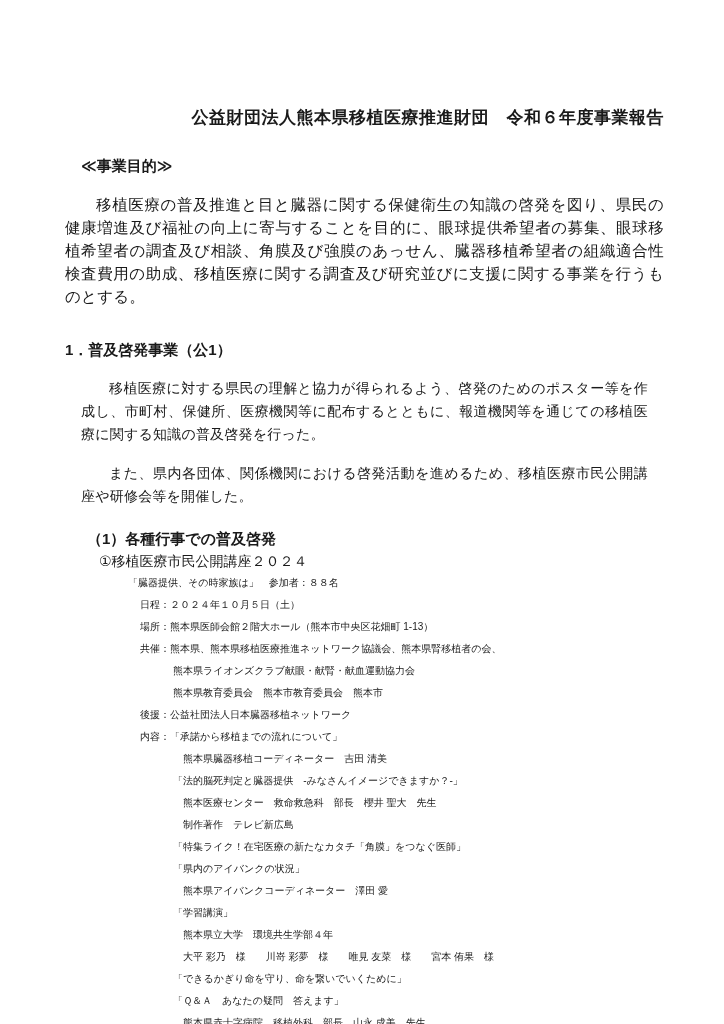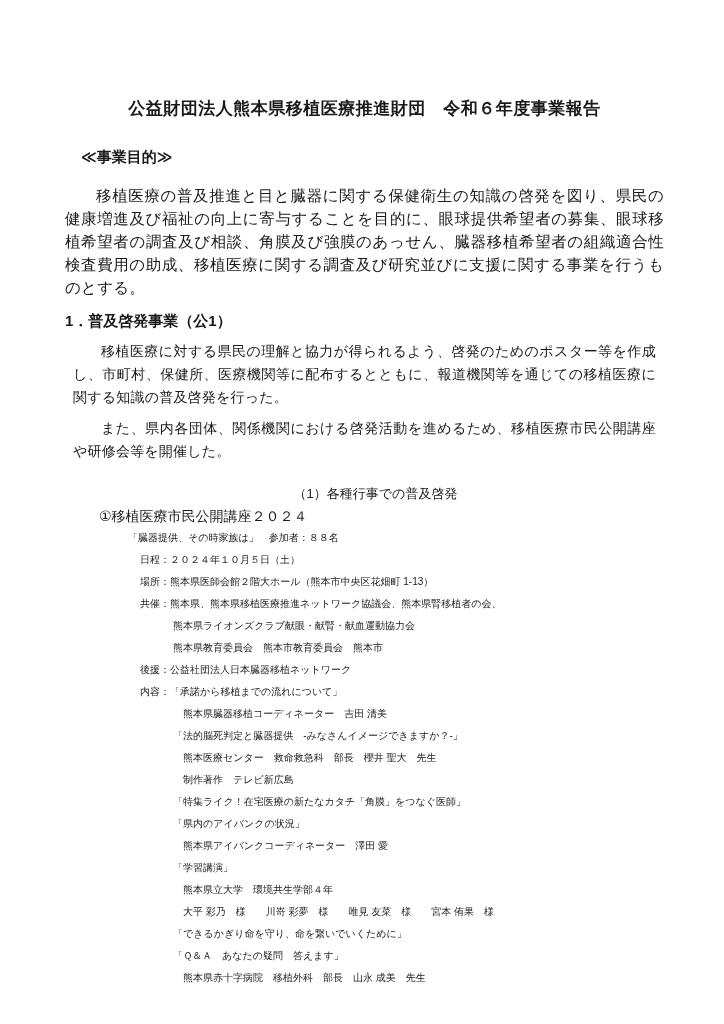--- a/index.html
+++ b/index.html
@@ -15,22 +15,22 @@
     color: #1a1a1a;
   }
   .page {
     box-sizing: border-box;
     width: 724px;
     height: 1024px;
     padding: 90px 60px 0 65px;
     background: #ffffff;
   }
   .doc-title {
-    margin: 7px 0 24px 0;
-    text-align: center;
+    margin: 16px 0 24px 0;
+    text-align: right;
     font-size: 17px;
     font-weight: 700;
     line-height: 24px;
     letter-spacing: 0.5px;
   }
   .purpose-heading {
     margin: 16px;
     font-size: 15px;
     font-weight: 700;
     line-height: 23px;
@@ -38,42 +38,41 @@
   .purpose-body {
     margin: 0;
     font-size: 15.5px;
     font-weight: 400;
     line-height: 23px;
     text-indent: 2em;
     text-align: justify;
     letter-spacing: 0.2px;
   }
   .section-heading {
-    margin: 10px 0 0 0;
+    margin: 30px 0 0 0;
     font-size: 15px;
     font-weight: 700;
     line-height: 23px;
   }
   .body-para {
-    margin: 8px;
+    margin: 16px;
     font-size: 14px;
     font-weight: 400;
     line-height: 23px;
     text-indent: 2em;
     text-align: justify;
     letter-spacing: 0.2px;
     font-family: Liberation Serif, serif;
   }
   .sub-heading {
     margin: 19px 0 0 0;
     padding-left: 22px;
-    font-size: 13px;
-    font-weight: 400;
+    font-size: 15px;
+    font-weight: 700;
     line-height: 23px;
-    text-align: center;
   }
   .item-heading {
     margin: 0;
     padding-left: 34px;
     font-size: 14px;
     font-weight: 400;
     line-height: 22px;
   }
   .detail-line {
     margin: 0;

